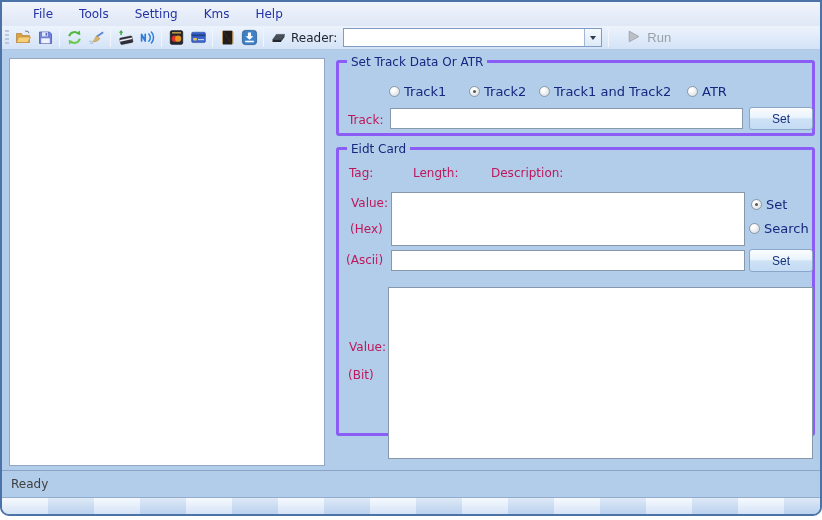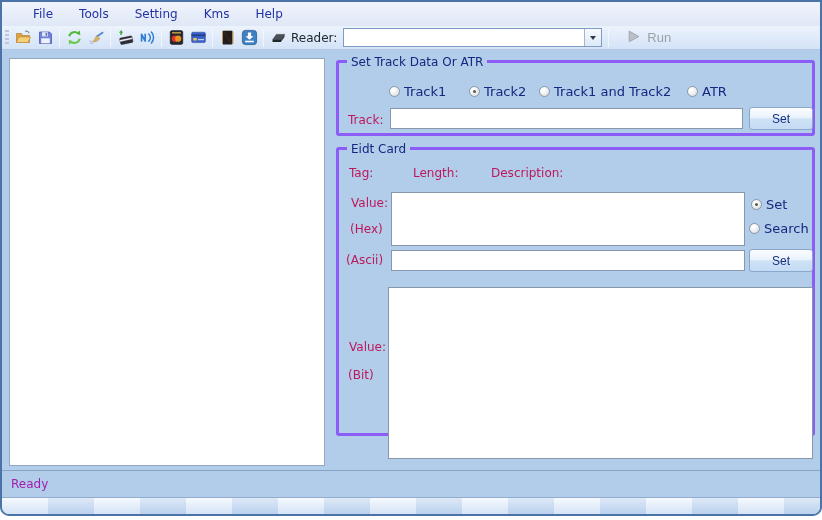--- a/index.html
+++ b/index.html
@@ -51,21 +51,21 @@
     color:#16307d;font-size:12px;display:flex;align-items:center;justify-content:center;cursor:default;}
   .radio{position:absolute;display:flex;align-items:center;gap:4px;cursor:default;}
   .rb{width:11px;height:11px;border-radius:50%;border:1px solid #8b98a6;
     background:radial-gradient(circle at 35% 30%,#ffffff 15%,#e8eaee 60%,#c8ccd3);
     position:relative;flex:0 0 auto;}
   .rb.on::after{content:"";position:absolute;inset:3px;border-radius:50%;background:#555f50;}
   .radio-label{font-size:13px;color:#16277f;white-space:nowrap;}
   
   .statusbar{height:27px;border-top:1px solid #8ba4c6;background:#b1cde9;
     display:flex;align-items:center;padding-left:9px;}
-  .status-text{font-size:12px;color:#a21caf;}
+  .status-text{font-size:12px;color:#404040;}
   
   .bottom-chrome{height:19px;border-top:1px solid #93acce;border-radius:0 0 7px 7px;
     background:
       repeating-linear-gradient(90deg,rgba(255,255,255,.28) 0 46px,rgba(150,182,222,.22) 46px 92px),
       linear-gradient(#f3f8fe,#d5e4f7 55%,#c2d7f1);}
 </style>
 </head>
 <body>
 
 <div class="window">

